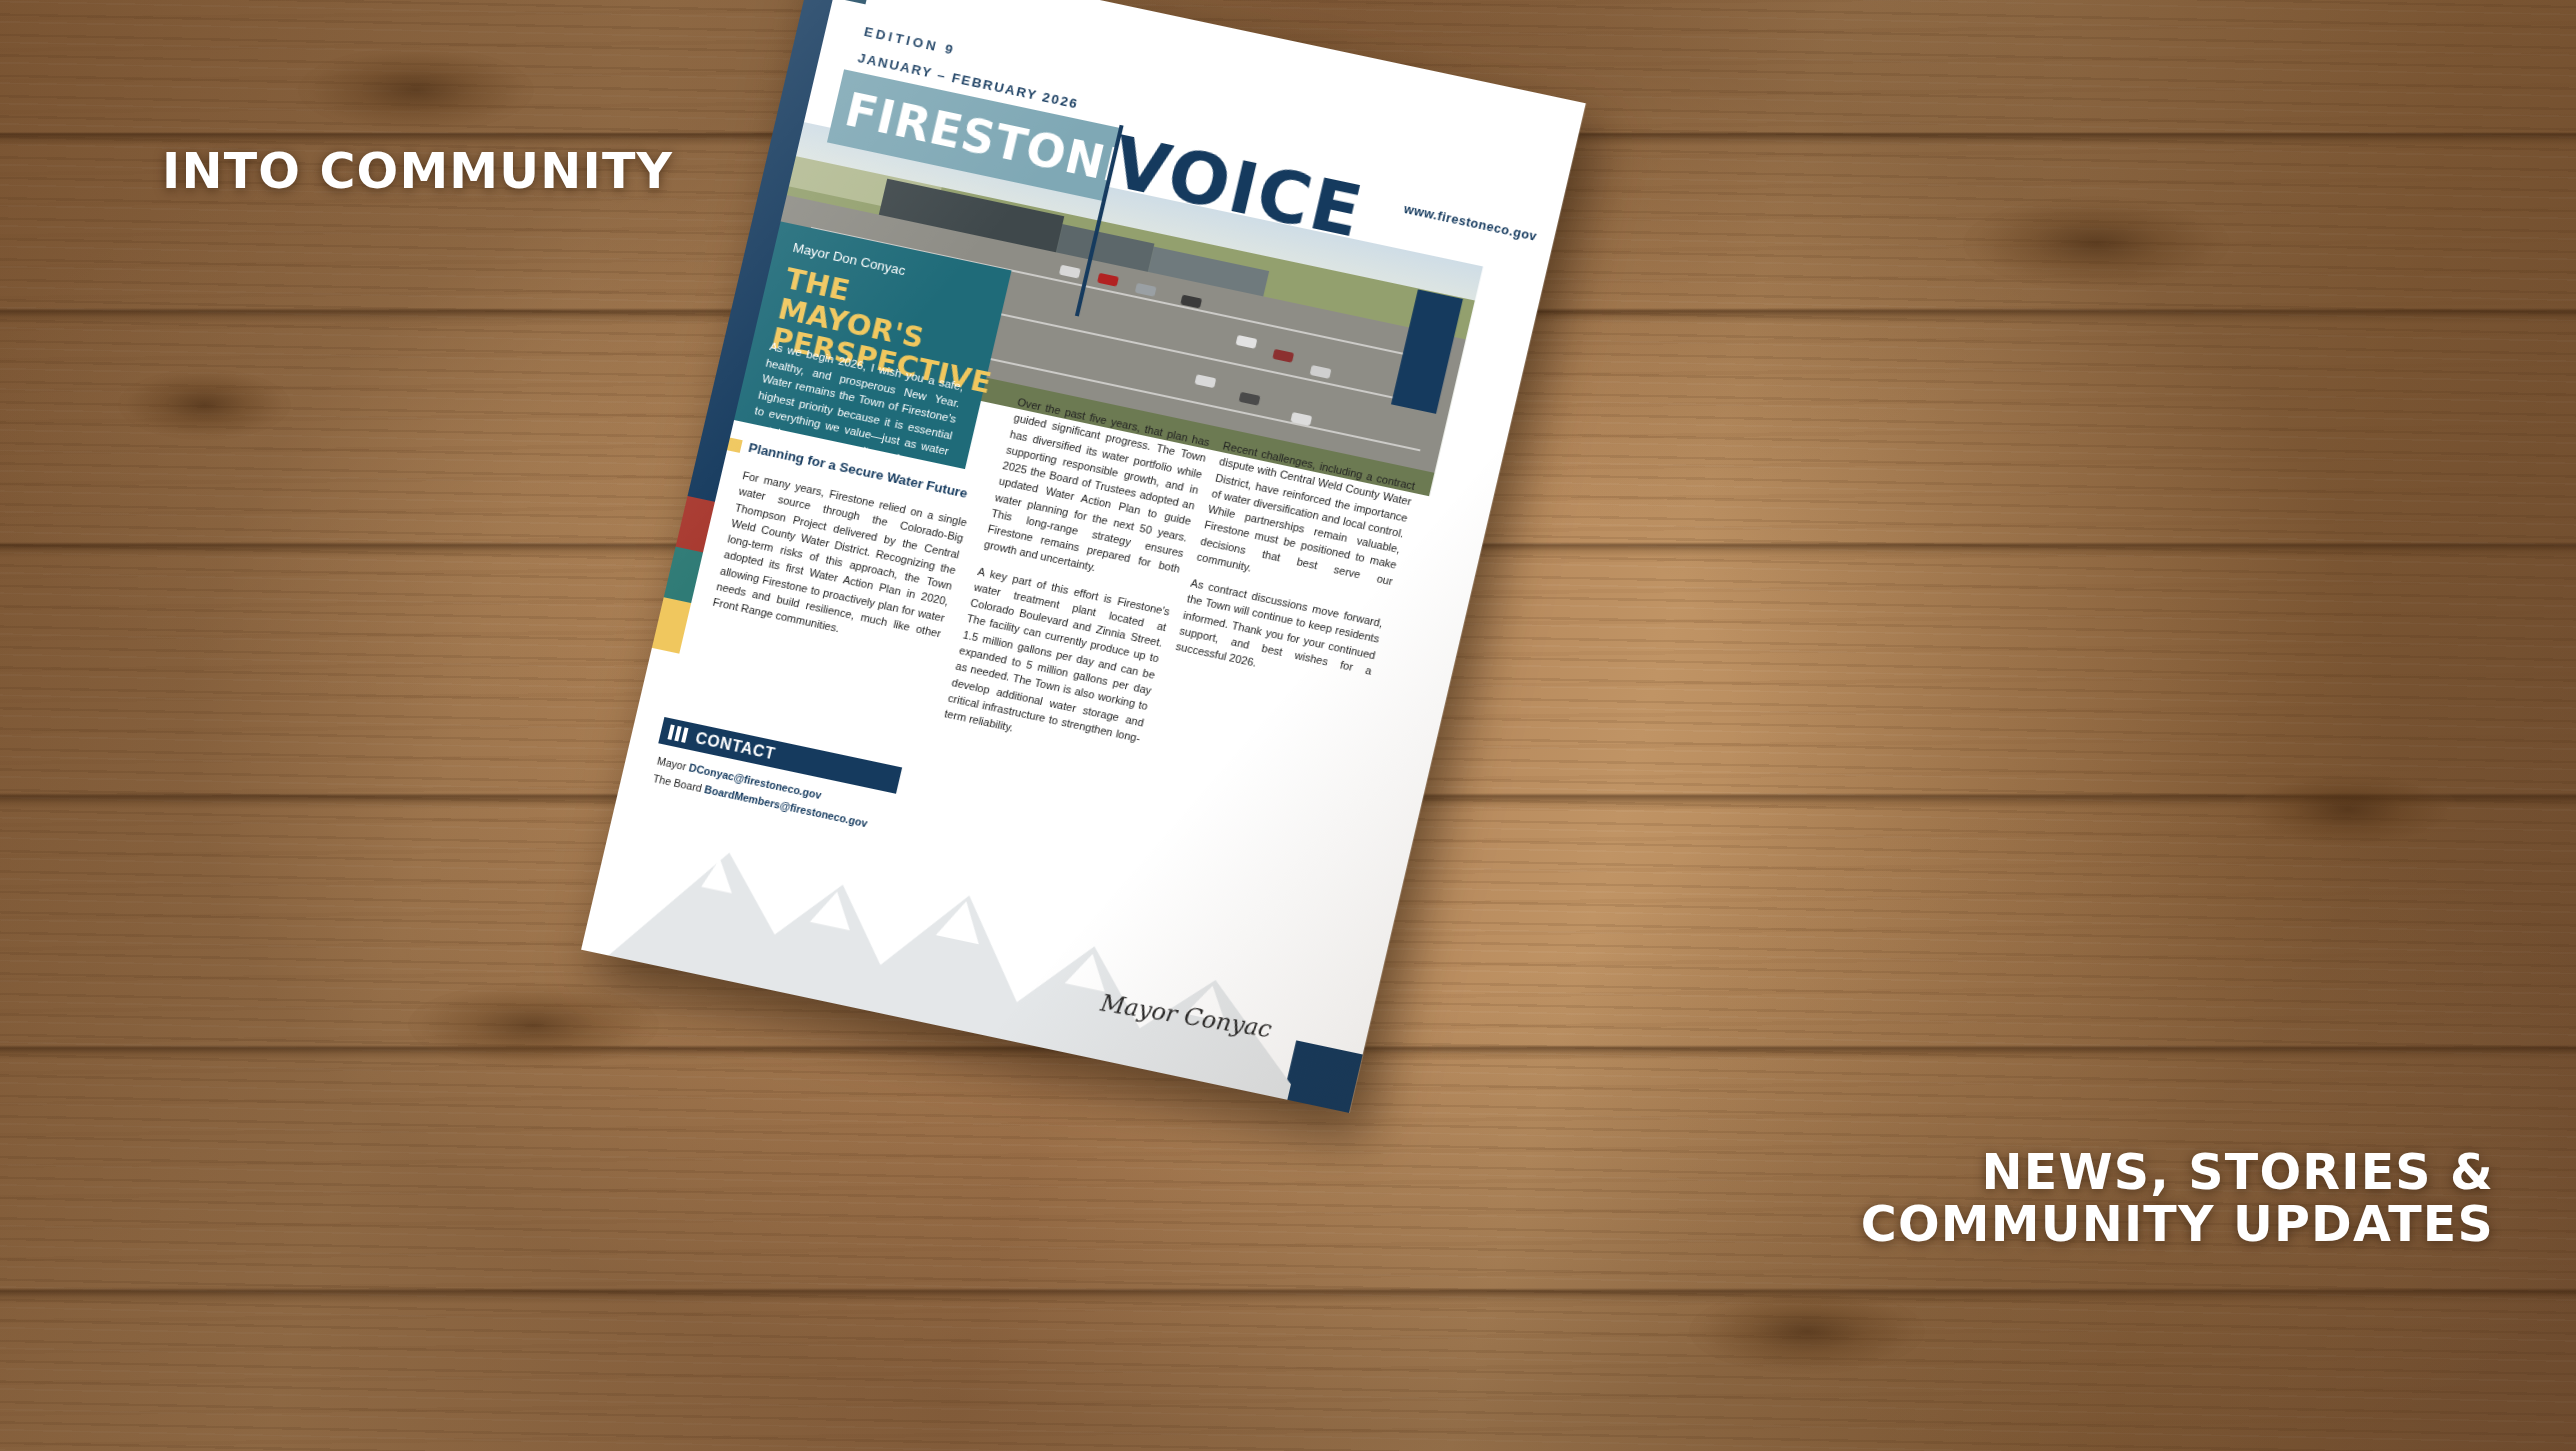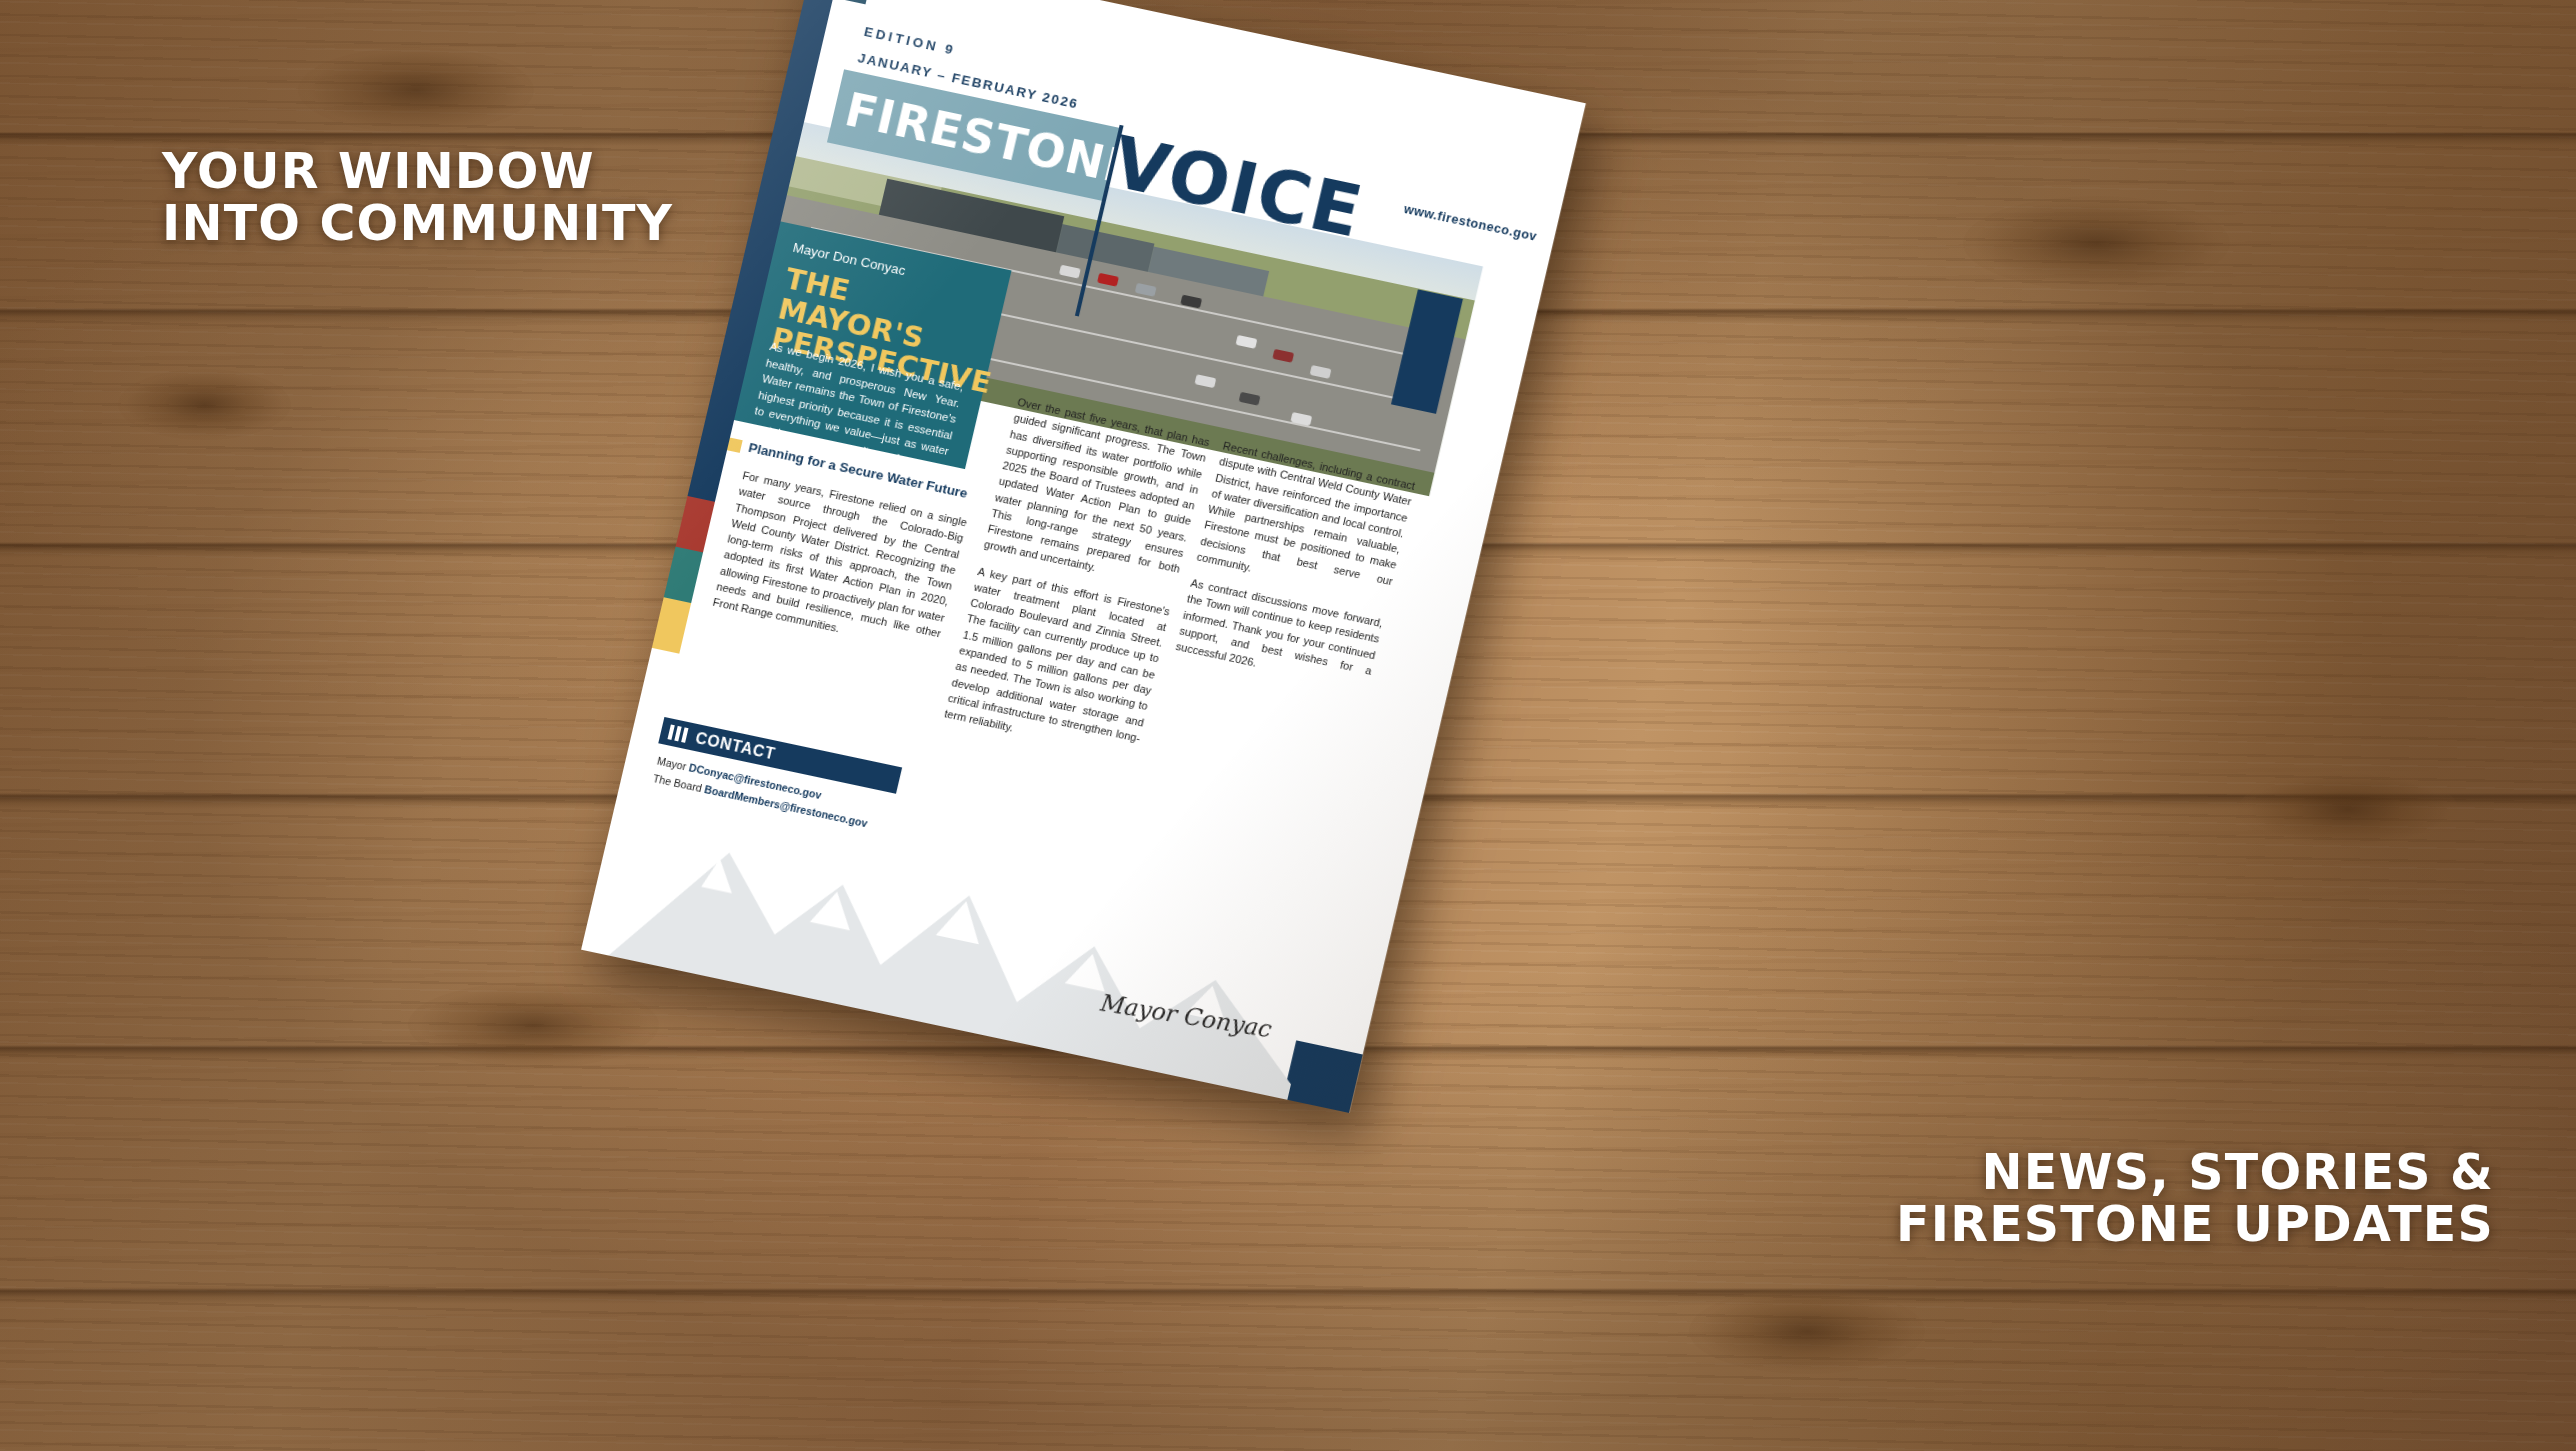--- a/index.html
+++ b/index.html
@@ -418,27 +418,26 @@
 <div id="wood">
   <div class="knot" style="left:298px;  top:47px;   width:236px; height:86px;"></div>
   <div class="knot" style="left:118px;  top:369px;  width:173px; height:71px;"></div>
   <div class="knot" style="left:1963px; top:196px;  width:267px; height:94px;"></div>
   <div class="knot" style="left:2238px; top:770px;  width:220px; height:79px;"></div>
   <div class="knot" style="left:408px;  top:982px; width:251px; height:86px;"></div>
   <div class="knot" style="left:1689px; top:1288px; width:236px; height:86px;"></div>
 </div>
 
 <div class="overlay-text" id="tagline-left">
-  <div>YOUR WINDOW</div>
   <div>INTO COMMUNITY</div>
 </div>
 
 <div class="overlay-text" id="tagline-right">
   <div>NEWS, STORIES &amp;</div>
-  <div>FIRESTONE UPDATES</div>
+  <div>COMMUNITY UPDATES</div>
 </div>
 
 <div id="doc-wrap">
   <div id="page">
 
     <div class="corner-tl"></div>
     <div class="corner-br"></div>
 
     <div class="edge-strip" style="display:flex;flex-direction:column;">
       <div class="edge-seg seg-navy"></div>

